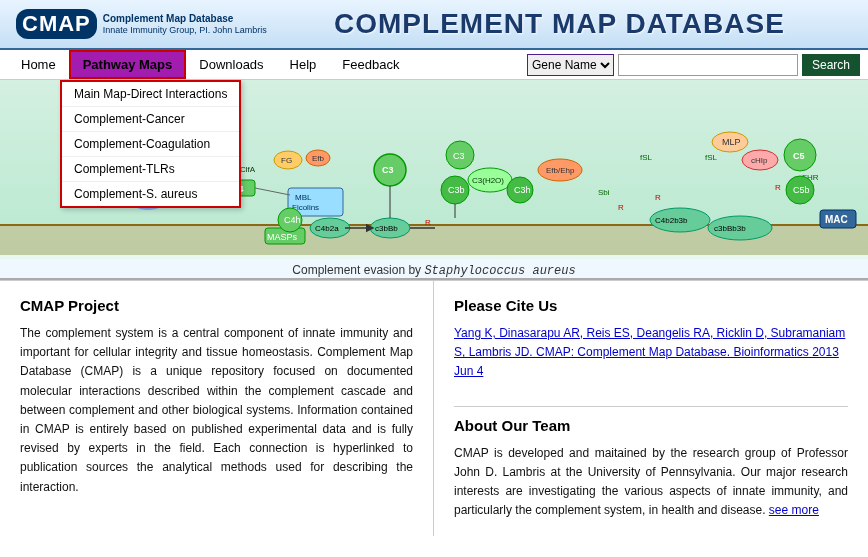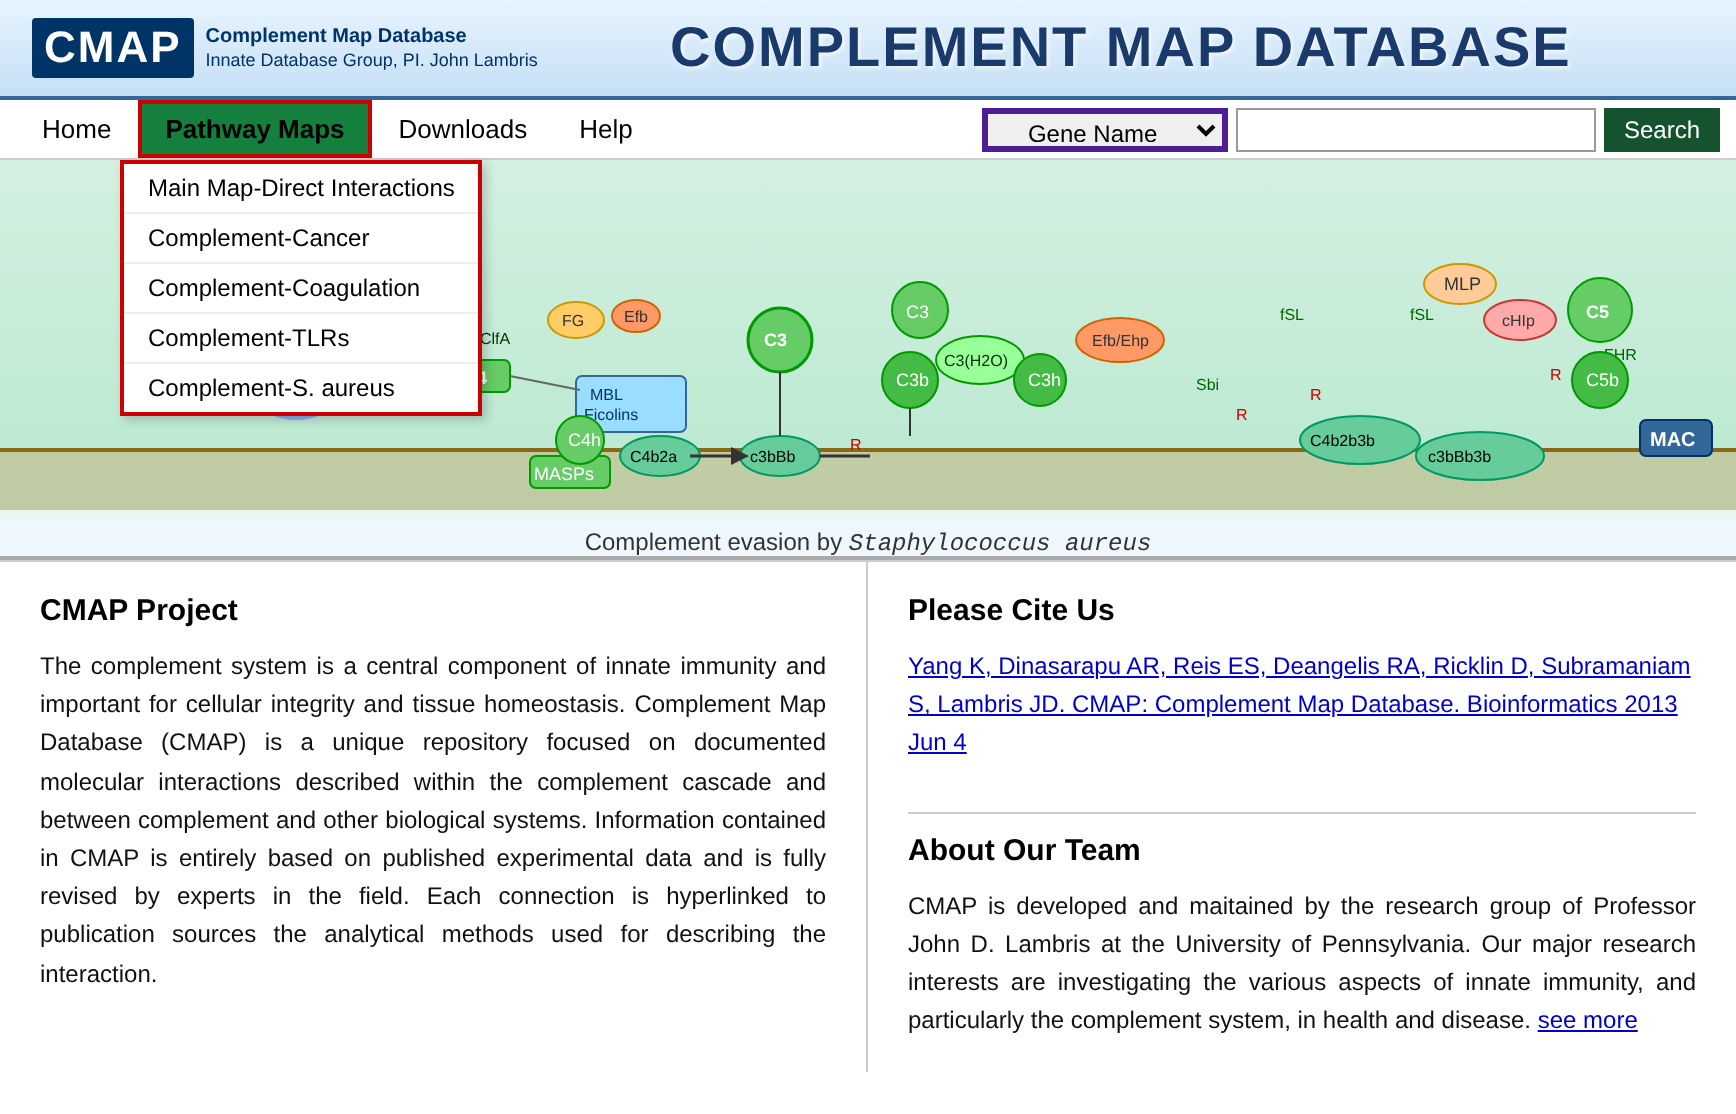--- a/index.html
+++ b/index.html
@@ -18,21 +18,21 @@
       align-items: center;
       min-width: 180px;
     }
     .logo-box {
       background: #003366;
       color: #fff;
       font-size: 22px;
       font-weight: bold;
       padding: 2px 6px;
       letter-spacing: 1px;
-      border-radius: 2px;
+      border-radius: 12px;
       margin-right: 6px;
     }
     .logo-subtitle {
       font-size: 9px;
       color: #003366;
       line-height: 1.3;
     }
     .logo-subtitle .line1 { font-weight: bold; font-size: 10px; }
     .site-title {
       flex: 1;
@@ -63,35 +63,35 @@
       padding: 0 12px;
       height: 100%;
       display: flex;
       align-items: center;
       font-size: 13px;
       cursor: pointer;
       color: #000;
       border: 1px solid transparent;
     }
     .nav-item.active {
-      background: #15803d;
+      background: #a21caf;
       border: 2px solid #cc0000;
       color: #000;
       font-weight: bold;
     }
     .nav-search {
       margin-left: auto;
       display: flex;
       align-items: center;
       gap: 4px;
     }
     .nav-search select {
       font-size: 12px;
-      padding: 2px 16px;
-      border: 3px solid #4c1d95;
+      padding: 2px 0;
+      border: 1px solid #4c1d95;
       height: 22px;
     }
     .nav-search input {
       width: 180px;
       font-size: 12px;
       padding: 2px 4px;
       border: 1px solid #999;
       height: 22px;
     }
     .nav-search button {
@@ -195,32 +195,33 @@
     }
   </style>
 </head>
 <body>
 
 <div class="header">
   <div class="logo-area">
     <div class="logo-box">CMAP</div>
     <div class="logo-subtitle">
       <div class="line1">Complement Map Database</div>
-      <div>Innate Database Group, PI. John Lambris</div>
+      <div>Innate Immunity Group, PI. John Lambris</div>
     </div>
   </div>
   <div class="site-title">COMPLEMENT MAP DATABASE</div>
 </div>
 
 <div class="navbar">
   <div class="nav-items">
     <div class="nav-item">Home</div>
     <div class="nav-item active">Pathway Maps</div>
     <div class="nav-item">Downloads</div>
     <div class="nav-item">Help</div>
+    <div class="nav-item">Feedback</div>
   </div>
 
   <div class="dropdown-menu">
     <div class="dropdown-item">Main Map-Direct Interactions</div>
     <div class="dropdown-item">Complement-Cancer</div>
     <div class="dropdown-item">Complement-Coagulation</div>
     <div class="dropdown-item">Complement-TLRs</div>
     <div class="dropdown-item">Complement-S. aureus</div>
   </div>
 

